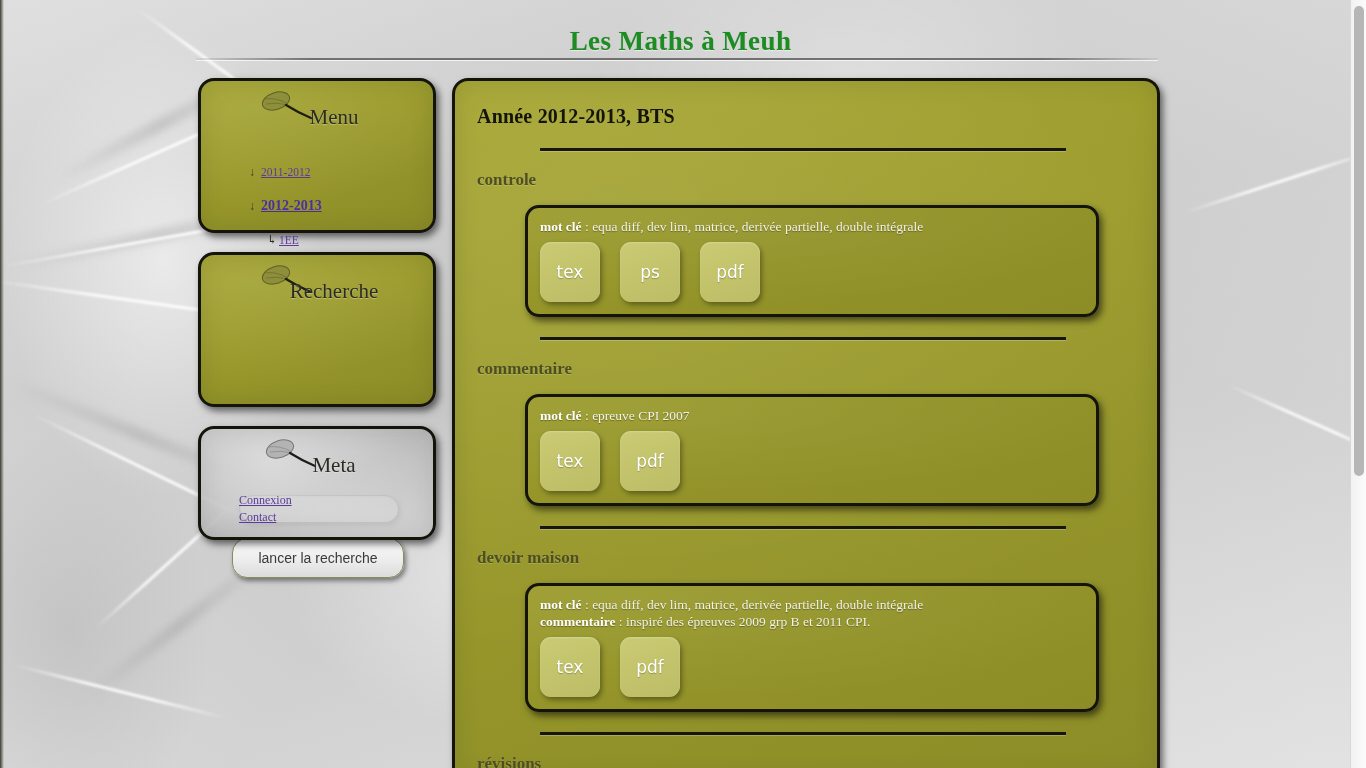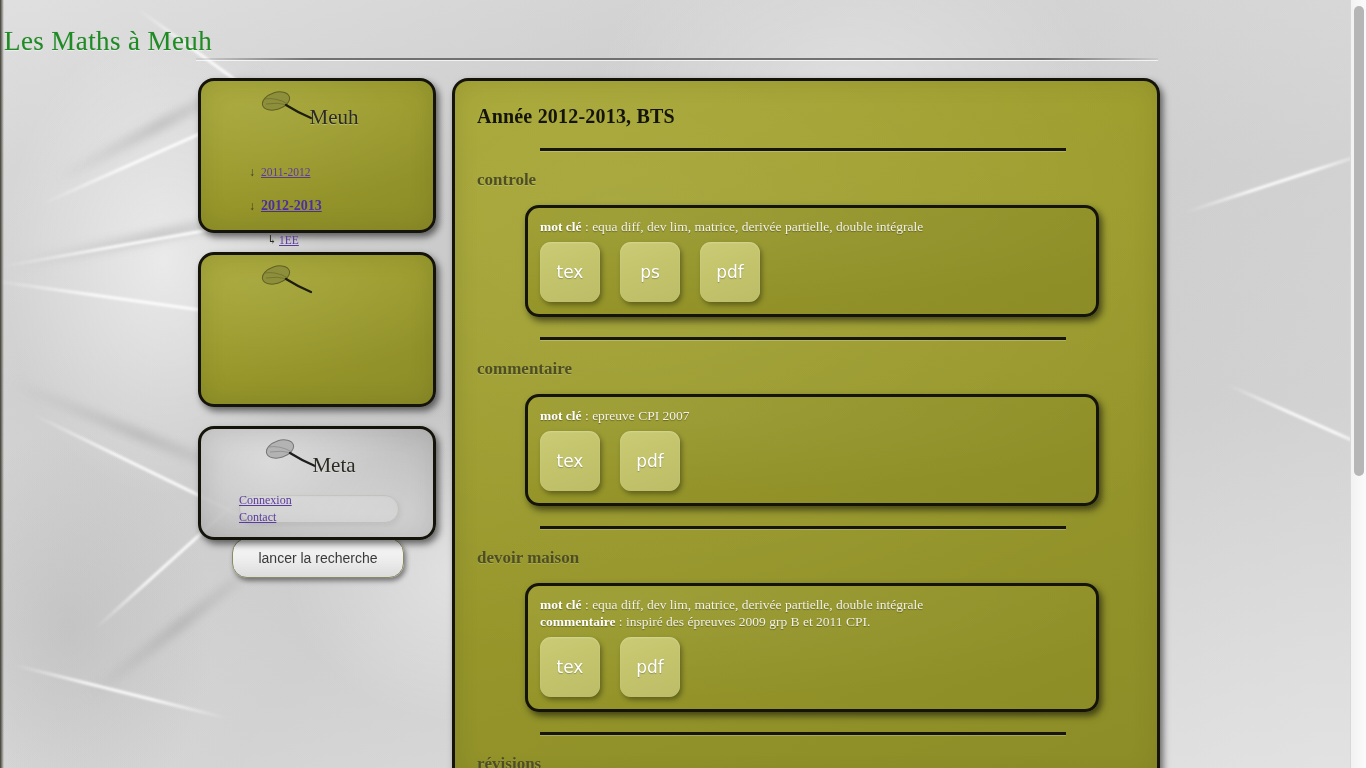--- a/index.html
+++ b/index.html
@@ -38,23 +38,24 @@
     height: 10px;
     filter: blur(5px);
   }
 
   
   #header {
     position: absolute; left: 0; top: 0; width: 1350px; height: 60px;
     z-index: 5;
   }
   #site-title {
-    position: absolute; left: 4px; right: 0; top: 26px;
+    position: absolute; left: 11px; right: 0; top: 26px;
+    text-align: center;
     font-size: 27px;
-    font-weight: normal;
+    font-weight: bold;
     color: #1d8c23;
     letter-spacing: 0.4px;
     text-shadow: 0 1px 1px rgba(255,255,255,0.6), 0 0 1px rgba(0,0,0,0.25);
   }
   #header-rule {
     position: absolute;
     left: 196px; top: 58px; width: 962px; height: 2px;
     background: linear-gradient(90deg, rgba(110,110,110,0.1), rgba(95,95,95,0.85) 12%, rgba(95,95,95,0.85) 88%, rgba(110,110,110,0.1));
     box-shadow: 0 1px 0 rgba(255,255,255,0.7);
   }
@@ -289,21 +290,21 @@
 </div>
 
 <div class="panel olive" id="panel-menu">
   <div class="panel-head">
     <svg class="leaf-icon" viewBox="0 0 62 34">
       <ellipse cx="17" cy="10" rx="14" ry="8.5" transform="rotate(-18 17 10)" fill="#8e8f3a" stroke="#5f5f25" stroke-width="1"></ellipse>
       <path d="M5 8 Q17 6 29 13" stroke="#6e6f2c" stroke-width="0.8" fill="none"></path>
       <path d="M7 13 Q18 11 29 14" stroke="#6e6f2c" stroke-width="0.8" fill="none"></path>
       <path d="M27 14 Q38 21 52 27" stroke="#1d1d10" stroke-width="2.2" fill="none" stroke-linecap="round"></path>
     </svg>
-    <div class="head-title">Meuh</div>
+    <div class="head-title">Menu</div>
   </div>
   <div class="menu-list">
     <div class="menu-row">
       <span class="arrow">↓</span><a class="menu-link">2011-2012</a>
     </div>
     <div class="menu-row">
       <span class="arrow">↓</span><a class="menu-link active">2012-2013</a>
     </div>
     <div class="menu-row sub">
       <span class="arrow">↳</span><a class="menu-link">1EE</a>
@@ -318,20 +319,21 @@
 </div>
 
 <div class="panel olive" id="panel-recherche">
   <div class="panel-head">
     <svg class="leaf-icon" viewBox="0 0 62 34">
       <ellipse cx="17" cy="10" rx="14" ry="8.5" transform="rotate(-18 17 10)" fill="#8e8f3a" stroke="#5f5f25" stroke-width="1"></ellipse>
       <path d="M5 8 Q17 6 29 13" stroke="#6e6f2c" stroke-width="0.8" fill="none"></path>
       <path d="M7 13 Q18 11 29 14" stroke="#6e6f2c" stroke-width="0.8" fill="none"></path>
       <path d="M27 14 Q38 21 52 27" stroke="#1d1d10" stroke-width="2.2" fill="none" stroke-linecap="round"></path>
     </svg>
+    <div class="head-title">Recherche</div>
   </div>
   <input id="search-input" type="text" placeholder="" style="">
   <button id="search-button">lancer la recherche</button>
 </div>
 
 <div class="panel glass" id="panel-meta">
   <div class="panel-head">
     <svg class="leaf-icon" viewBox="0 0 62 34">
       <ellipse cx="17" cy="10" rx="14" ry="8.5" transform="rotate(-18 17 10)" fill="#b3b3b3" stroke="#767676" stroke-width="1"></ellipse>
       <path d="M5 8 Q17 6 29 13" stroke="#8c8c8c" stroke-width="0.8" fill="none"></path>

